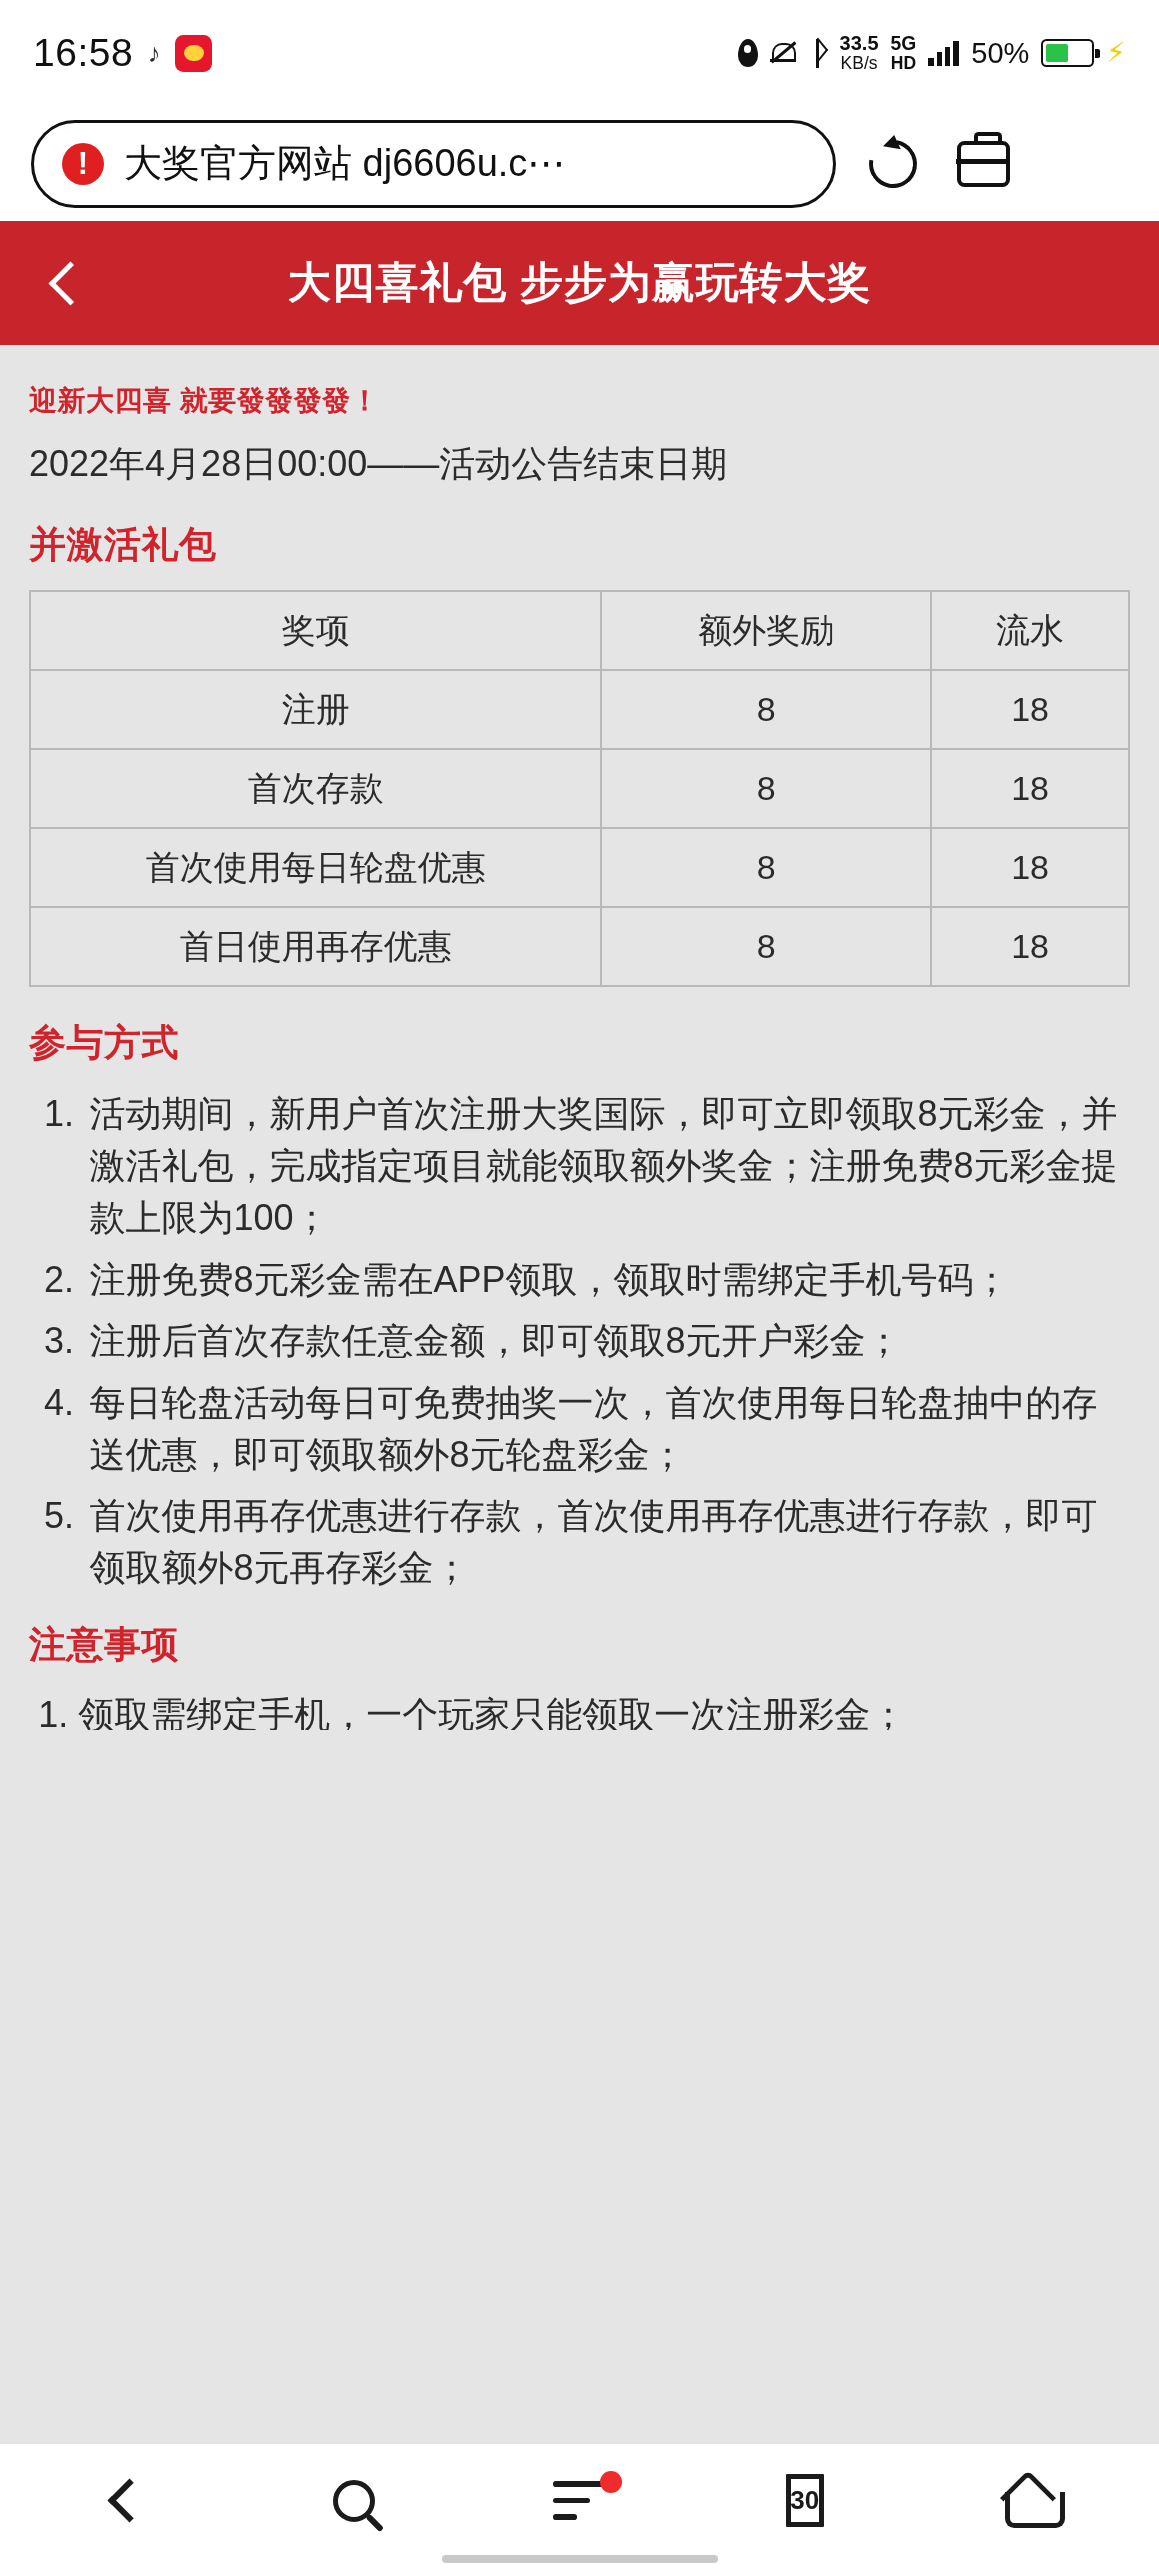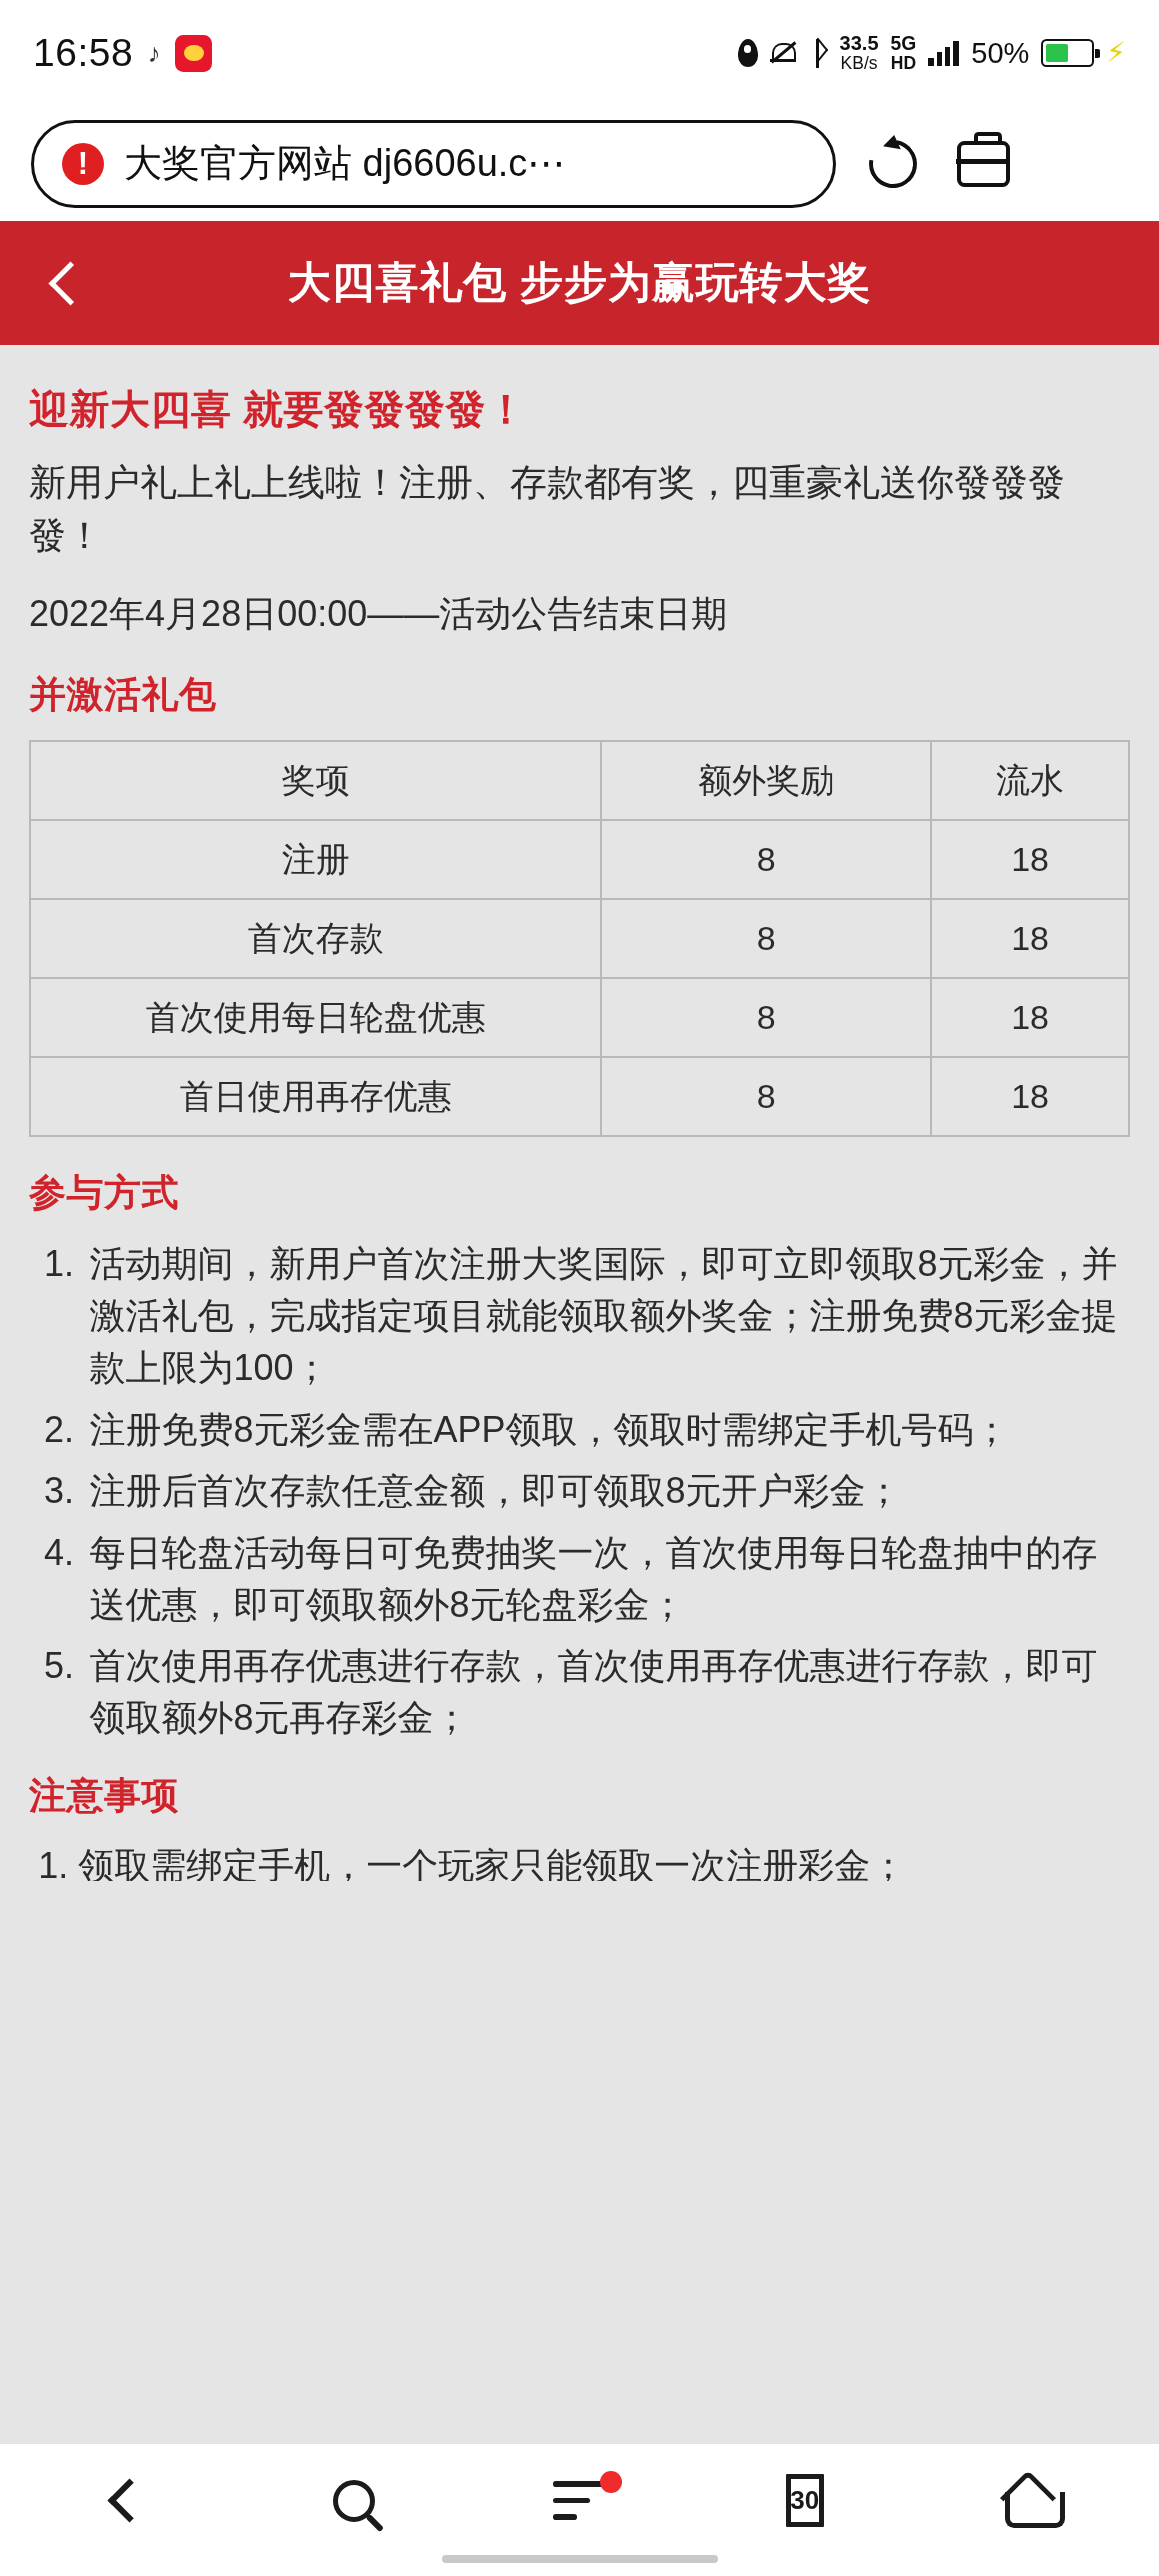--- a/index.html
+++ b/index.html
@@ -277,21 +277,21 @@
 
   
   .content {
     flex: 1 1 auto;
     padding: 37px 29px 0 29px;
     overflow: hidden;
     color: #222;
   }
   .sec-title {
     color: #d0232b;
-    font-size: 40px;
+    font-size: 28px;
     font-weight: bold;
     margin: 0 0 20px 0;
     letter-spacing: 0.5px;
   }
   .sec-title.small { font-size: 37px; }
   .para {
     font-size: 37px;
     line-height: 1.42;
     color: #2b2b2b;
     margin: 0 0 28px 0;
@@ -489,21 +489,20 @@
   </div>
 
   <div class="page-header">
     <div class="back-chevron"></div>
     <div class="page-title">大四喜礼包 步步为赢玩转大奖</div>
   </div>
 
   <div class="content">
 
     <div class="sec-title">迎新大四喜 就要發發發發！</div>
-    <p class="para">新用户礼上礼上线啦！注册、存款都有奖，四重豪礼送你發發發發！</p>
 
     <div class="date-line">2022年4月28日00:00——活动公告结束日期</div>
 
     <div class="sec-title small">并激活礼包</div>
 
     <table class="prize">
       <colgroup>
           <col class="c1">
           <col class="c2">
           <col class="c3">

